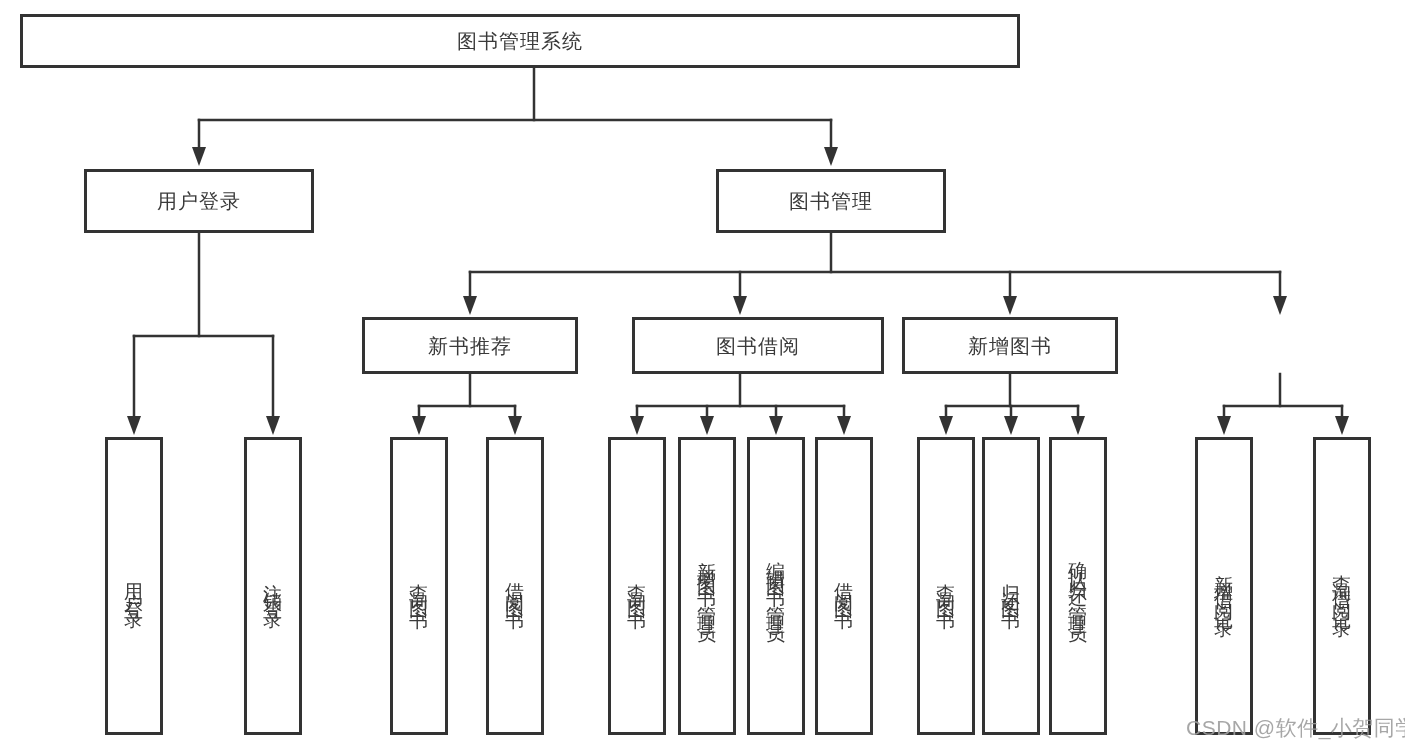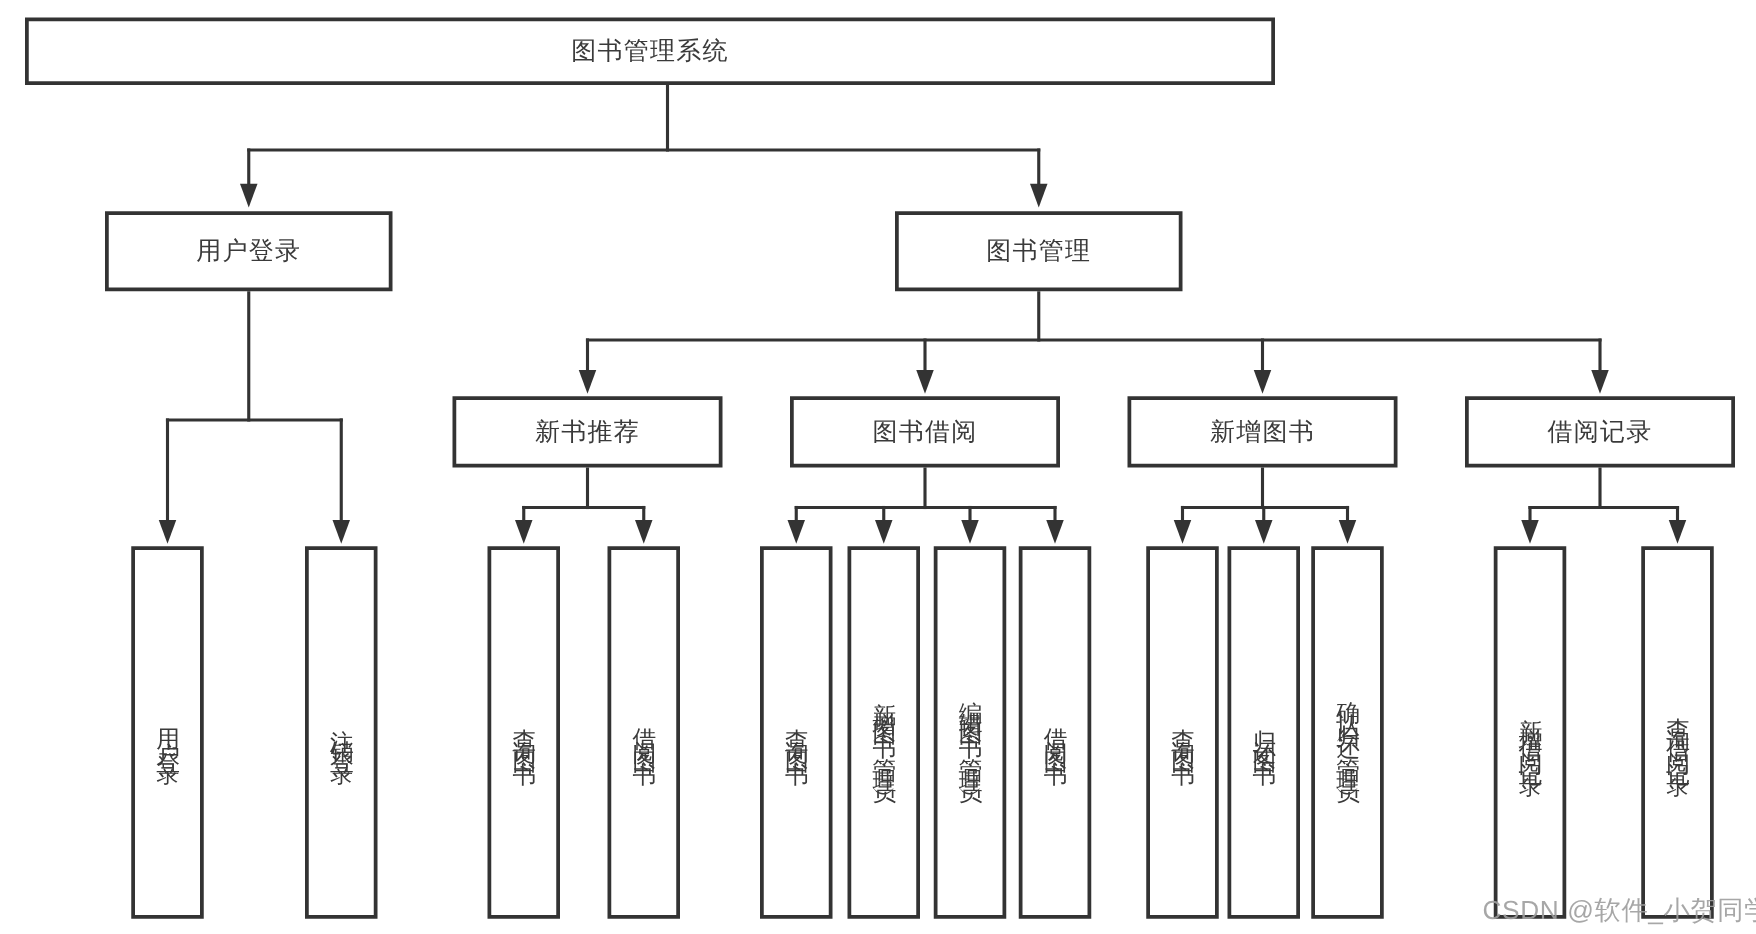--- a/index.html
+++ b/index.html
@@ -134,23 +134,22 @@
       <polygon points="1342,435 1335,416 1349,416" fill="#333333" stroke="none"></polygon>
     </g>
   </svg>
 
   <div class="box hbox" style="left:20px; top:14px; width:1000px; height:54px;">图书管理系统</div>
 
   <div class="box hbox" style="left:84px; top:169px; width:230px; height:64px;">用户登录</div>
   <div class="box hbox" style="left:362px; top:317px; width:216px; height:57px;">新书推荐</div>
 
   <div class="box hbox" style="left:716px; top:169px; width:230px; height:64px;">图书管理</div>
-  <div class="box hbox" style="left:632px; top:317px; width:216px; height:57px;">图书借阅</div>
+  <div class="box hbox" style="left:632px; top:317px; width:252px; height:57px;">图书借阅</div>
   <div class="box hbox" style="left:902px; top:317px; width:216px; height:57px;">新增图书</div>
-  <div class="box hbox" style="left:1172px; top:317px; width:216px; height:57px;">借阅记录</div>
 
   <div class="box vbox" style="left:105px; top:437px; width:58px; height:298px;">
     <span class="vtext">用户登录</span>
   </div>
   <div class="box vbox" style="left:244px; top:437px; width:58px; height:298px;">
     <span class="vtext">注销登录</span>
   </div>
 
   <div class="box vbox" style="left:390px; top:437px; width:58px; height:298px;">
     <span class="vtext">查询图书</span>

